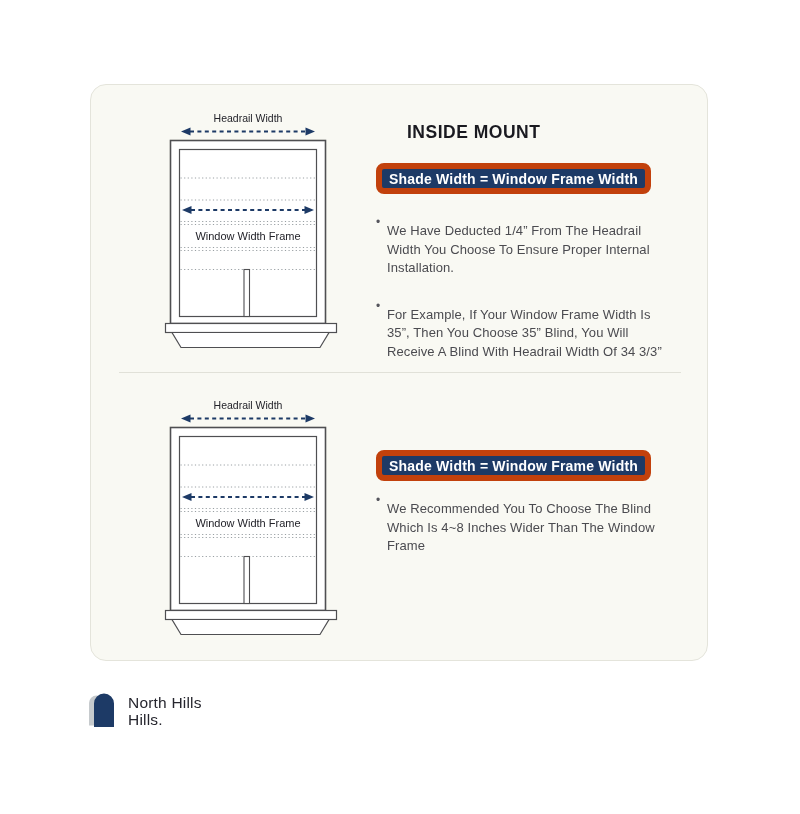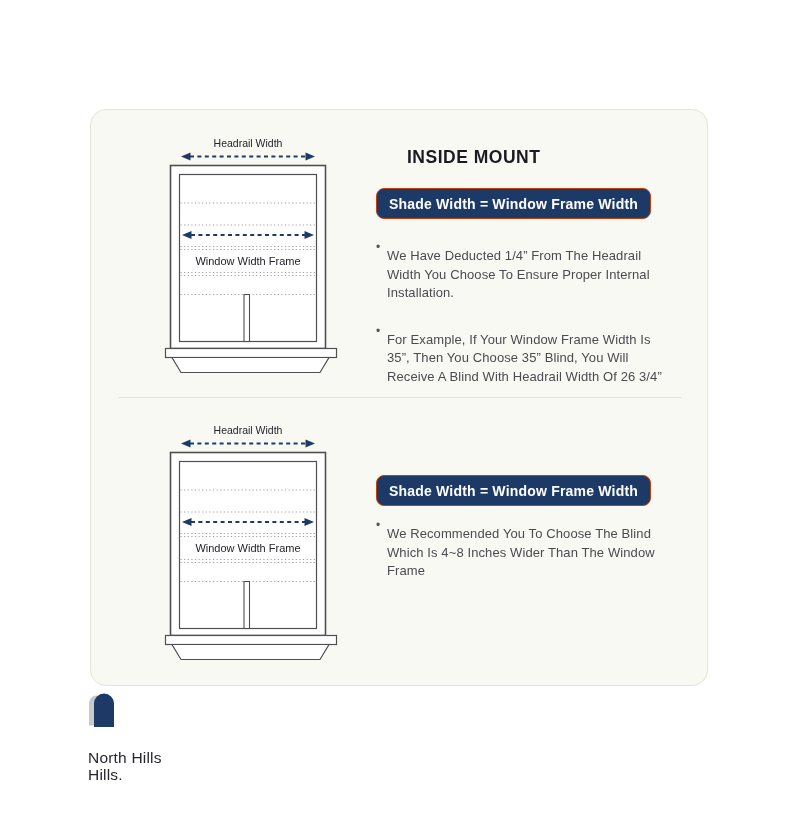--- a/index.html
+++ b/index.html
@@ -6,21 +6,21 @@
   html,body { width:800px; height:814px; }
   body {
     position:relative;
     background:#ffffff;
     font-family:"Liberation Sans", sans-serif;
     overflow:hidden;
   }
 
   .card {
     position:absolute;
-    left:90px; top:109px;
+    left:90px; top:84px;
     width:618px; height:577px;
     background:#f9f9f3;
     border:1px solid #e4e4db;
     border-radius:16px;
   }
 
   .diagram { position:absolute; }
   .diagram-1 { left:72px; top:24px; }
   .diagram-2 { left:72px; top:311px; }
   .dia-label {
@@ -38,21 +38,21 @@
     line-height:22px;
   }
   .heading-1 { top:36px;margin-left:31px; }
   .heading-2 { top:322px; }
 
   .badge {
     position:absolute;
     left:285px;
     width:275px; height:31px;
     background:#1d3a66;
-    border:1px solid #c2410c;
+    border:6px solid #c2410c;
     border-radius:8px;
     display:flex; align-items:center; justify-content:center;
     color:#ffffff;
     font-size:14px;
     font-weight:700;
     letter-spacing:0.2px;
     white-space:nowrap;
   }
   .badge-1 { top:78px; }
   .badge-2 { top:365px; }
@@ -88,23 +88,22 @@
     position:absolute;
     left:28px; top:287px;
     width:562px; height:1px;
     background:#e1e1d8;
   }
 
   .footer-logo {
     position:absolute;
     left:88px; top:693px;
     display:flex;
-    align-items:flex-start;
-    gap:20px;
-    flex-direction:column;
+    align-items:flex-end;
+    gap:13px;
   }
   .brand-text {
     padding-top:2px;
     font-size:15.5px;
     line-height:16.5px;
     font-weight:500;
     letter-spacing:0.2px;
     color:#26262e;
   }
 </style>
@@ -150,21 +149,21 @@
 
   <div class="badge badge-1">Shade Width = Window Frame Width</div>
 
   <div class="bullets bullets-1">
     <div class="bullet">
       <span class="bullet-dot">•</span>
       <span class="bullet-text">We Have Deducted 1/4” From The Headrail Width You Choose To Ensure Proper Internal Installation.</span>
     </div>
     <div class="bullet">
       <span class="bullet-dot">•</span>
-      <span class="bullet-text">For Example, If Your Window Frame Width Is 35”, Then You Choose 35” Blind, You Will Receive A Blind With Headrail Width Of 26 3/4”</span>
+      <span class="bullet-text">For Example, If Your Window Frame Width Is 35”, Then You Choose 35” Blind, You Will Receive A Blind With Headrail Width Of 34 3/3”</span>
     </div>
   </div>
 
   <div class="divider"></div>
 
   <div class="diagram diagram-2">
     <svg width="176" height="240" viewBox="0 0 176 240">
       <text class="dia-label" x="85" y="13" text-anchor="middle" font-size="10.5">Headrail Width</text>
       <line x1="27" y1="22.5" x2="143" y2="22.5" stroke="#1d3a66" stroke-width="2.1" stroke-dasharray="4 3.4"></line>
       <polygon points="18,22.5 27.5,18.6 27.5,26.4" fill="#1d3a66"></polygon>

